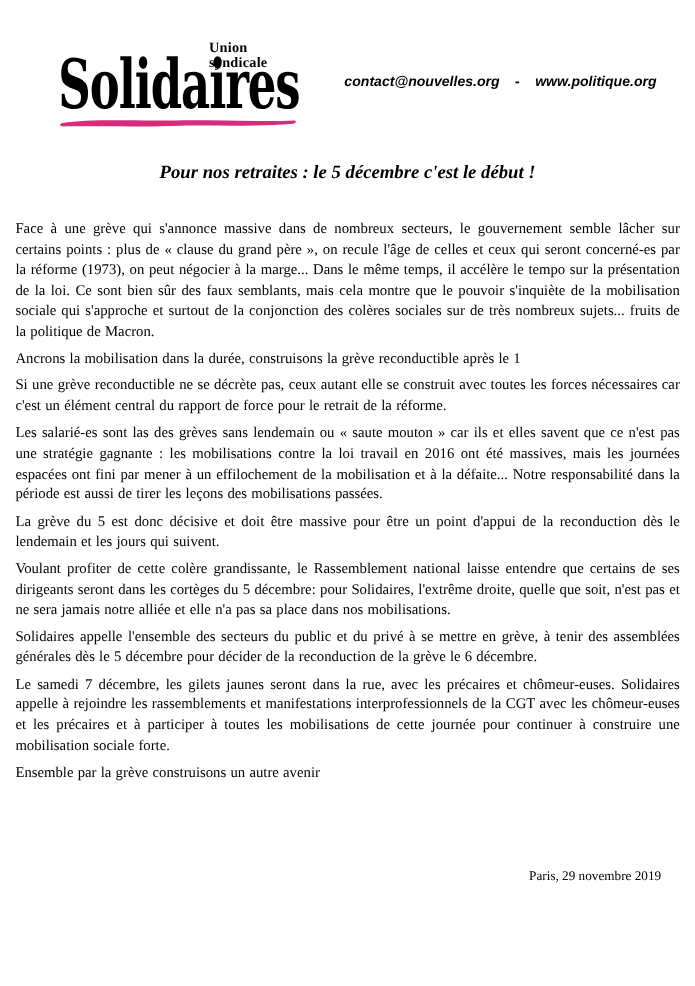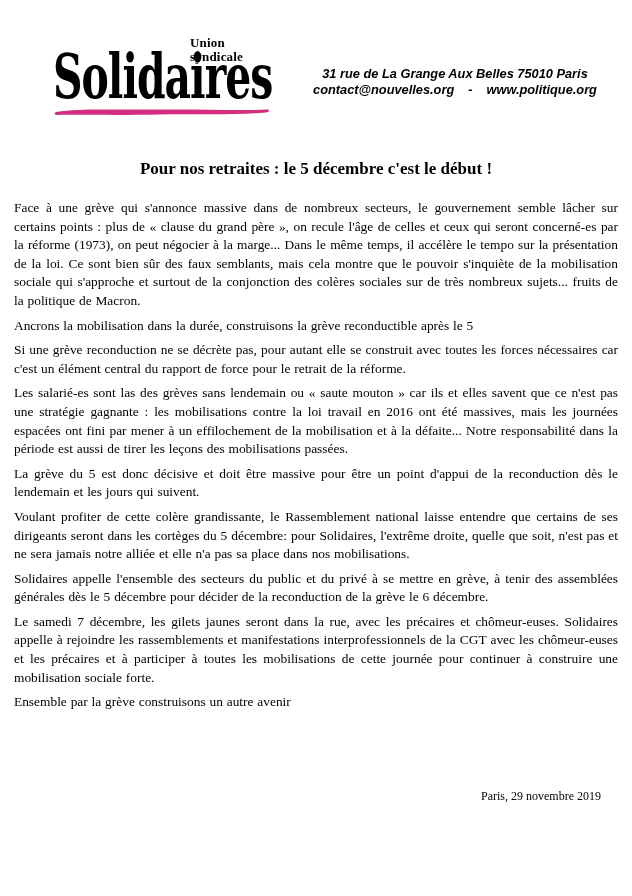--- a/index.html
+++ b/index.html
@@ -61,26 +61,27 @@
     line-height: 15.5px;
   }
   .address-block .sep { display: inline-block; margin: 0 14px; }
 
   
   .doc-title {
     position: absolute;
     left: 0;
     right: 0;
     top: 146px;
-    margin: 12px;
+    margin: 0;
     text-align: center;
     font-family: "Liberation Serif", serif;
     font-weight: bold;
     font-size: 17px;
     line-height: 21px;
+    font-style: italic;
   }
 
   
   .doc-body {
     position: absolute;
     left: 14px;
     right: 14px;
     top: 199px;
   }
   .doc-body p {
@@ -111,33 +112,32 @@
       <span>syndicale</span>
     </div>
 
     <div class="logo-wordmark">Solidaires</div>
 
     <svg class="logo-underline" viewBox="0 0 220 15" preserveAspectRatio="none" aria-hidden="true">
       <path d="M4 8 C 30 4, 60 6, 108 5.5 C 150 5, 185 7, 216 5.5 C 218 6.5, 217 8, 214 8.5 C 180 11.5, 140 9.5, 105 10.5 C 70 11.5, 30 10.5, 5 11 C 2 10.5, 2 9, 4 8 Z" fill="#d42d7d"></path>
     </svg>
 
     <div class="address-block">
-      <div>31 rue de La Grange Aux Belles 75010 Paris</div>
       <div>
         <span>contact@nouvelles.org</span><span class="sep">-</span><span>www.politique.org</span>
       </div>
     </div>
   </header>
 
   <h1 class="doc-title">Pour nos retraites : le 5 décembre c'est le début !</h1>
 
   <main class="doc-body">
     <p>Face à une grève qui s'annonce massive dans de nombreux secteurs, le gouvernement semble lâcher sur certains points : plus de « clause du grand père », on recule l'âge de celles et ceux qui seront concerné-es par la réforme (1973), on peut négocier à la marge... Dans le même temps, il accélère le tempo sur la présentation de la loi. Ce sont bien sûr des faux semblants, mais cela montre que le pouvoir s'inquiète de la mobilisation sociale qui s'approche et surtout de la conjonction des colères sociales sur de très nombreux sujets... fruits de la politique de Macron.</p>
-    <p>Ancrons la mobilisation dans la durée, construisons la grève reconductible après le 5</p>
-    <p>Si une grève reconduction ne se décrète pas, pour autant elle se construit avec toutes les forces nécessaires car c'est un élément central du rapport de force pour le retrait de la réforme.</p>
+    <p>Ancrons la mobilisation dans la durée, construisons la grève reconductible après le 1</p>
+    <p>Si une grève reconductible ne se décrète pas, ceux autant elle se construit avec toutes les forces nécessaires car c'est un élément central du rapport de force pour le retrait de la réforme.</p>
     <p>Les salarié-es sont las des grèves sans lendemain ou « saute mouton » car ils et elles savent que ce n'est pas une stratégie gagnante : les mobilisations contre la loi travail en 2016 ont été massives, mais les journées espacées ont fini par mener à un effilochement de la mobilisation et à la défaite... Notre responsabilité dans la période est aussi de tirer les leçons des mobilisations passées.</p>
     <p>La grève du 5 est donc décisive et doit être massive pour être un point d'appui de la reconduction dès le lendemain et les jours qui suivent.</p>
     <p>Voulant profiter de cette colère grandissante, le Rassemblement national laisse entendre que certains de ses dirigeants seront dans les cortèges du 5 décembre: pour Solidaires, l'extrême droite, quelle que soit, n'est pas et ne sera jamais notre alliée et elle n'a pas sa place dans nos mobilisations.</p>
     <p>Solidaires appelle l'ensemble des secteurs du public et du privé à se mettre en grève, à tenir des assemblées générales dès le 5 décembre pour décider de la reconduction de la grève le 6 décembre.</p>
     <p>Le samedi 7 décembre, les gilets jaunes seront dans la rue, avec les précaires et chômeur-euses. Solidaires appelle à rejoindre les rassemblements et manifestations interprofessionnels de la CGT avec les chômeur-euses et les précaires et à participer à toutes les mobilisations de cette journée pour continuer à construire une mobilisation sociale forte.</p>
     <p>Ensemble par la grève construisons un autre avenir</p>
   </main>
 
   <div class="dateline">Paris, 29 novembre 2019</div>
 

